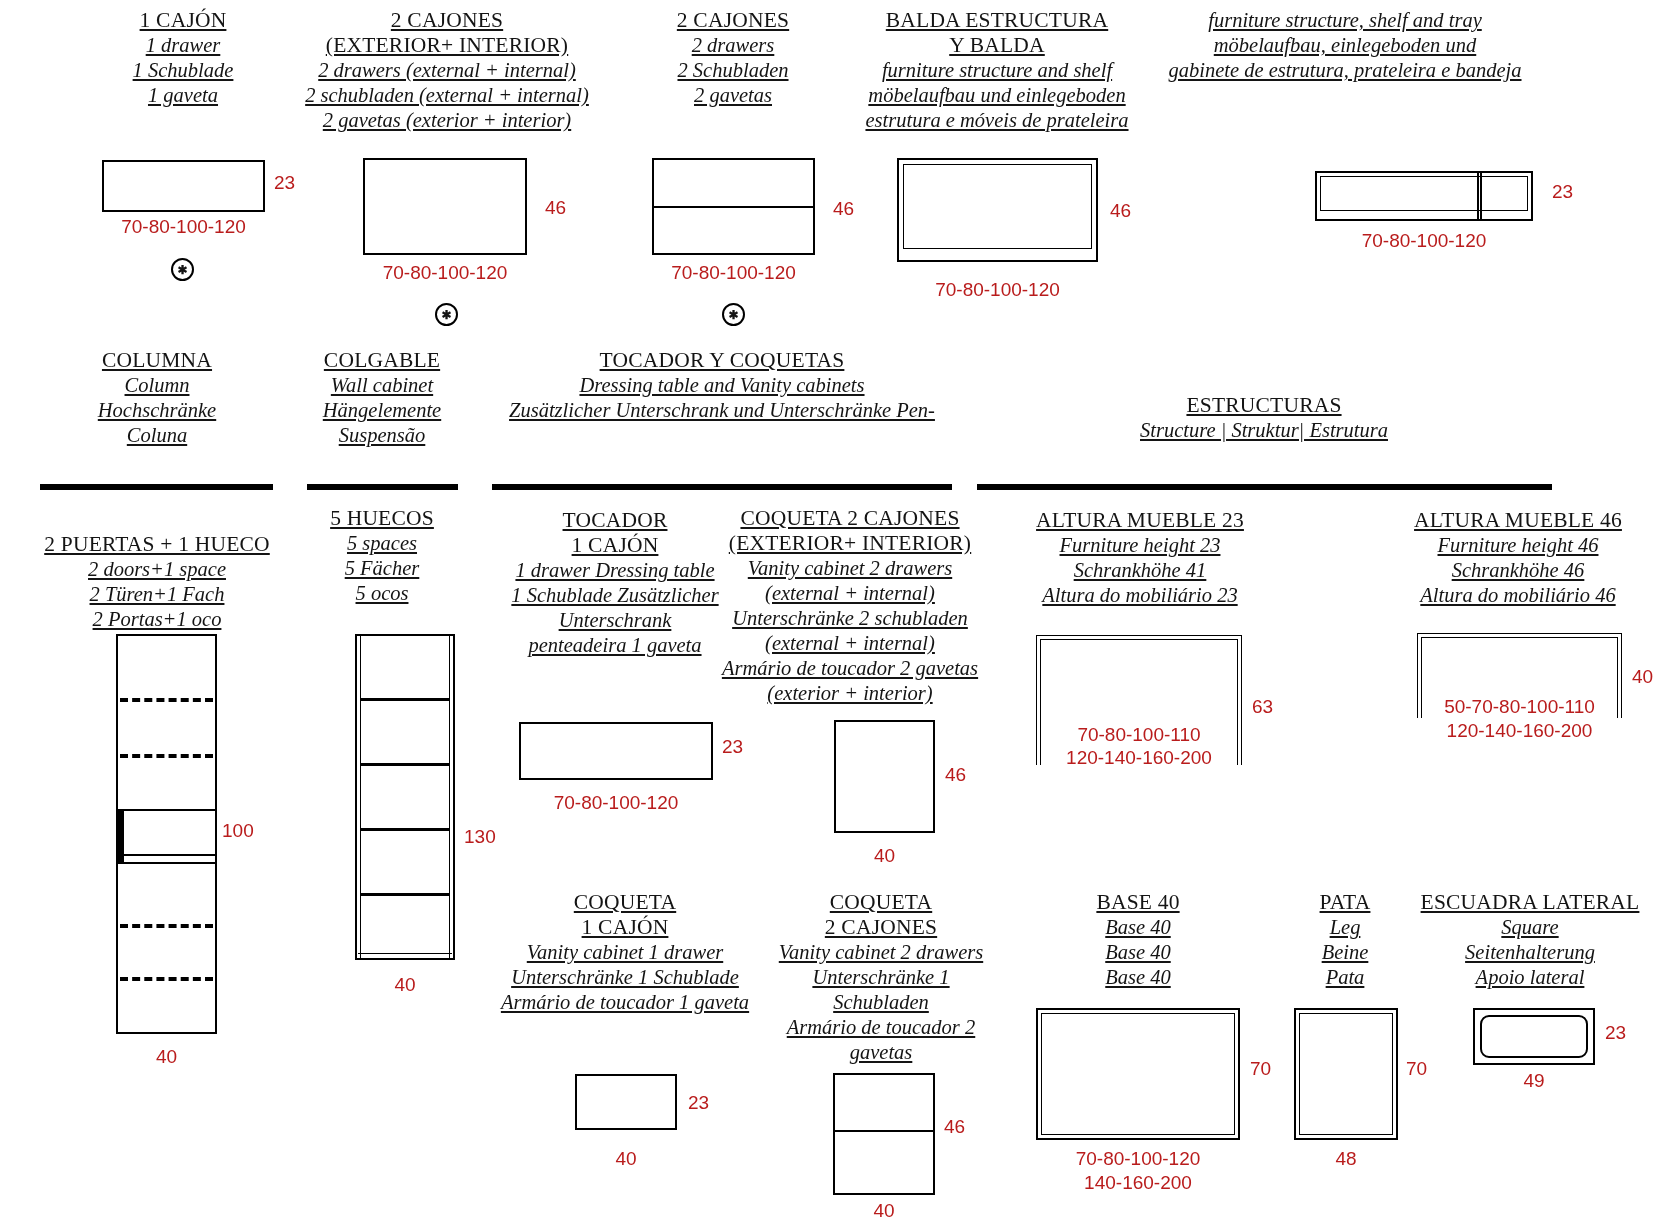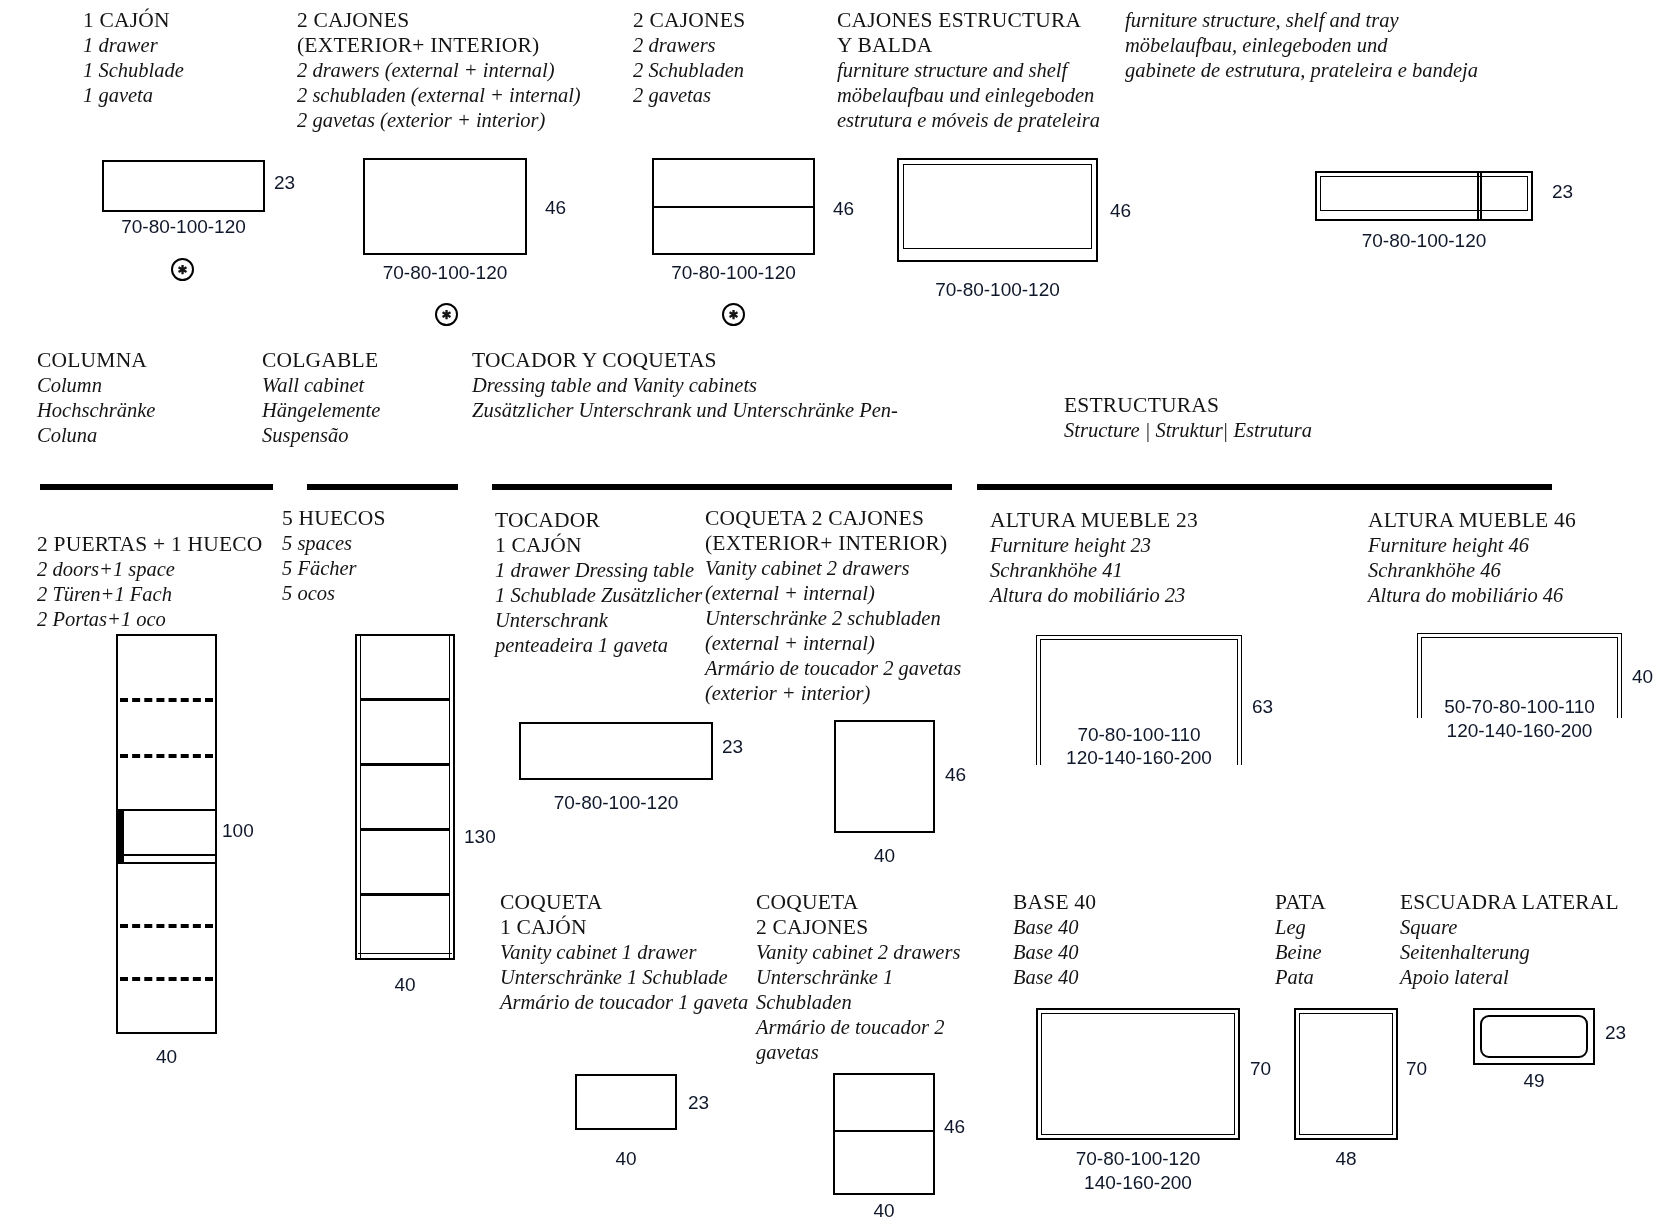--- a/index.html
+++ b/index.html
@@ -1,22 +1,22 @@
 <!DOCTYPE html>
 <html><head>
 <meta charset="utf-8">
 <style>
   html,body{margin:0;padding:0;background:#ffffff;}
   body{width:1660px;height:1229px;position:relative;overflow:hidden;
        font-family:"Liberation Serif", serif;color:#141414;}
   .abs{position:absolute;}
-  .hdr{}
+  .hdr{text-align:center;text-decoration:underline;}
   .caps > div{font-size:21.5px;line-height:25px;letter-spacing:.2px;white-space:nowrap;}
   .ital > div{font-style:italic;font-size:20.5px;line-height:25px;white-space:nowrap;}
-  .dim{font-family:"Liberation Sans", sans-serif;font-size:19px;color:#0f172a;white-space:nowrap;}
+  .dim{font-family:"Liberation Sans", sans-serif;font-size:19px;color:#b91c1c;white-space:nowrap;}
   .ctr{text-align:center;}
   .box{border:2.5px solid #000;box-sizing:border-box;}
   .inner{position:absolute;border:1.5px solid #000;}
   .mid{position:absolute;left:0;right:0;border-top:2.5px solid #000;}
   .vdiv{position:absolute;top:0;bottom:0;width:5px;border-left:2px solid #000;border-right:2px solid #000;box-sizing:border-box;}
   .rule{position:absolute;height:6px;background:#000;}
   .star{width:23px;height:23px;border:2.5px solid #000;border-radius:50%;box-sizing:border-box;
         display:flex;align-items:center;justify-content:center;
         font-family:"Liberation Sans", sans-serif;font-size:12px;font-weight:bold;line-height:1;}
   .dash{position:absolute;left:2px;right:2px;border-top:4.5px dashed #000;}
@@ -60,21 +60,21 @@
       <div>2 CAJONES</div>
     </div>
   <div class="ital">
       <div>2 drawers</div>
       <div>2 Schubladen</div>
       <div>2 gavetas</div>
     </div>
 </section>
 <section class="hdr abs" style="left:837px;top:8px;width:320px">
   <div class="caps">
-      <div>CAJONES ESTRUCTURA</div>
+      <div>BALDA ESTRUCTURA</div>
       <div>Y BALDA</div>
     </div>
   <div class="ital">
       <div>furniture structure and shelf</div>
       <div>möbelaufbau und einlegeboden</div>
       <div>estrutura e móveis de prateleira</div>
     </div>
 </section>
 <section class="hdr abs" style="left:1125px;top:8px;width:440px">
   <div class="ital">

